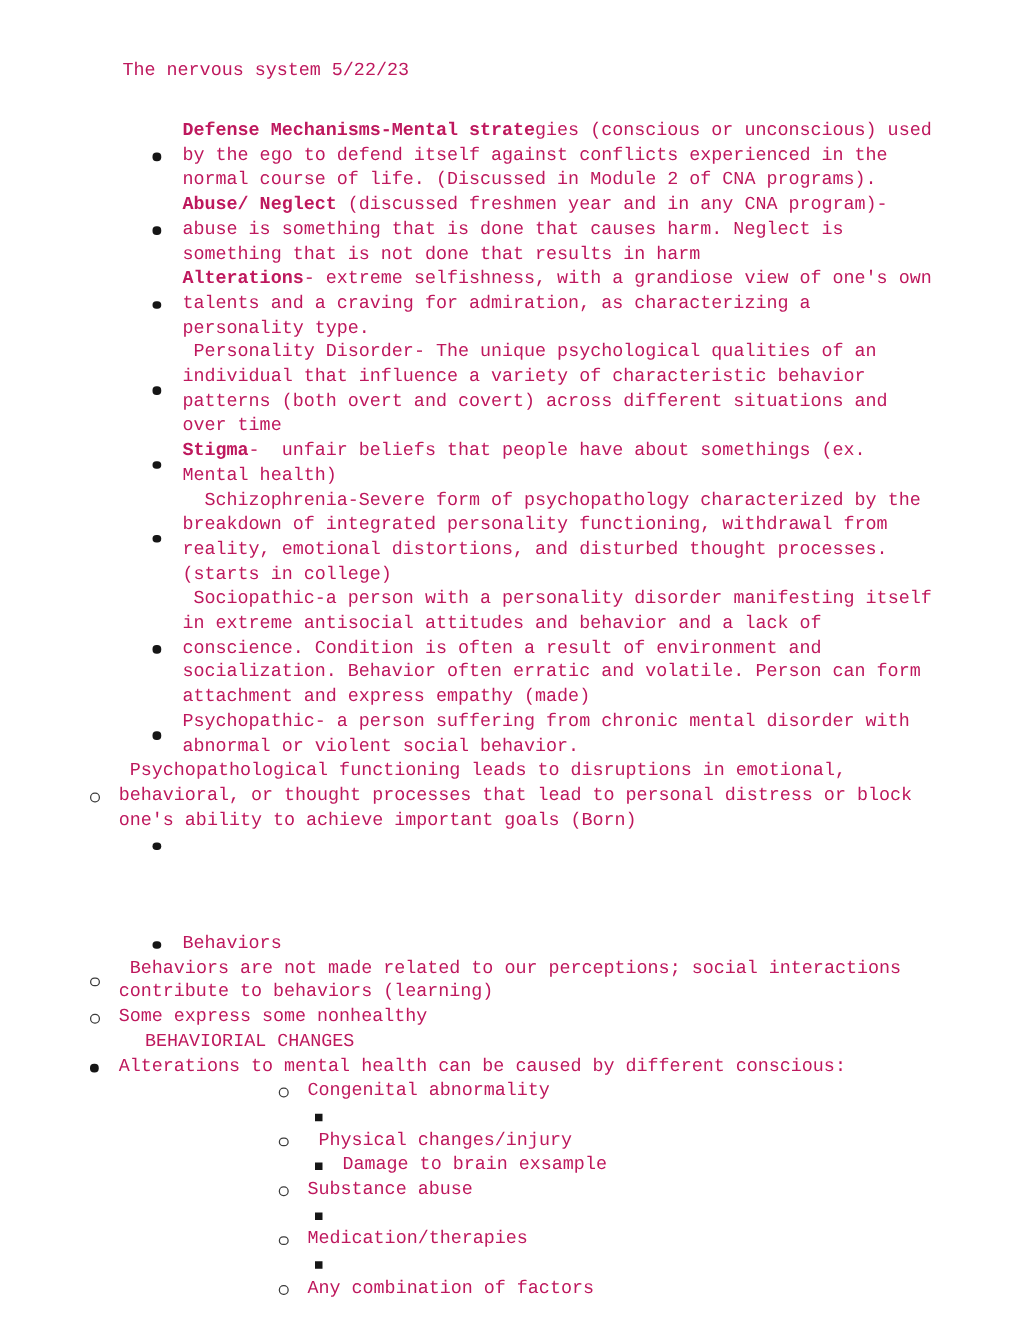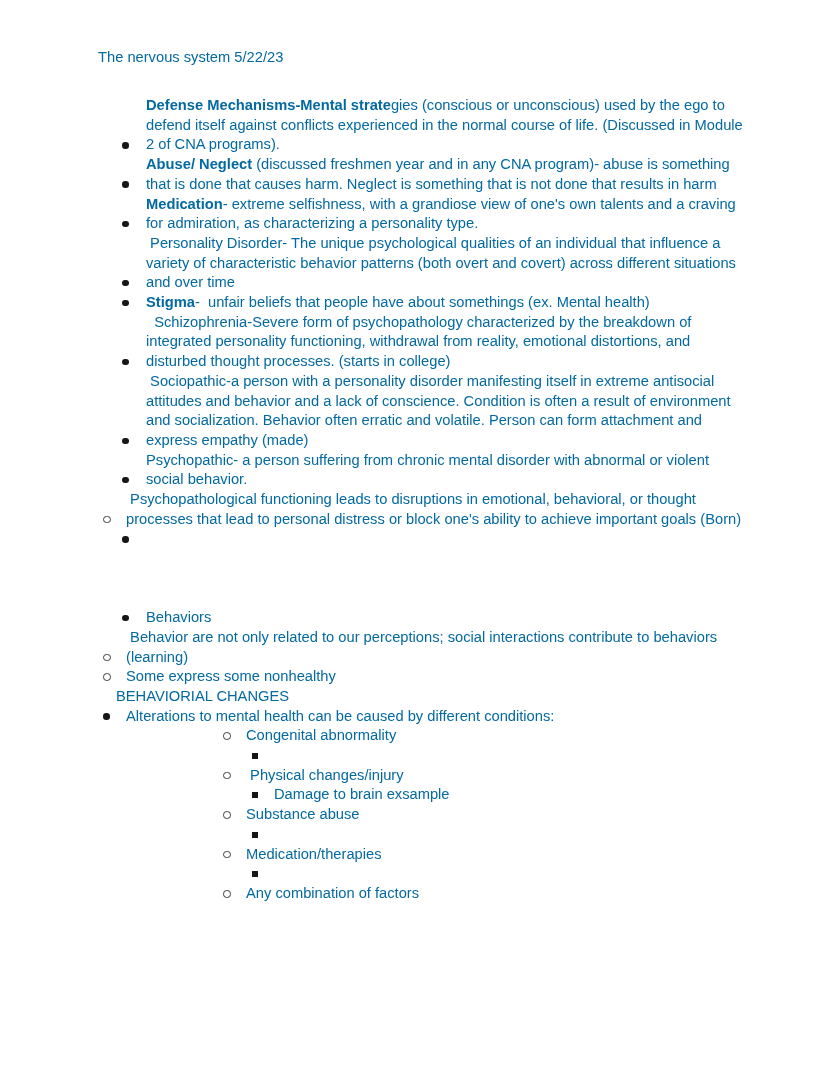--- a/index.html
+++ b/index.html
@@ -20,24 +20,24 @@
     left: 98px;
     top: 48px;
     white-space: pre;
   }
   .doc-body {
     position: absolute;
     left: 0;
     top: 96px;
     width: 746px;
   }
-  .row { display: flex; align-items: flex-end; }
+  .row { display: flex; align-items: center; }
   .row.p  { padding-left: 116px; }
   .row.l1 { padding-left: 122px; }
-  .row.l2 { padding-left: 103px; }
+  .row.l2 { padding-left: 72px; }
   .row.l3 { padding-left: 223px; }
   .row.l4 { padding-left: 252px; }
   .bullet {
     flex: 0 0 auto;
     height: 19.7px;
     display: flex;
     align-items: center;
   }
   .l1 .bullet { width: 24px; }
   .l2 .bullet { width: 23px; }
@@ -63,40 +63,40 @@
     min-height: 19.7px;
     white-space: pre-wrap;
     overflow-wrap: break-word;
   }
   .seg-b { font-weight: 700; }
   .spacer { width: 100%; }
 </style>
 </head>
 <body>
 
-<div class="page" style="color: #0369a1; background: rgb(255, 255, 255);">
+<div class="page" style="color: #be185d; background: rgb(255, 255, 255); font-family: Liberation Mono, monospace;">
   <div class="doc-title">The nervous system 5/22/23</div>
   <div class="doc-body">
       <div class="row l1">
         <span class="bullet">
           <span class="glyph-disc"></span>
         </span>
         <span class="txt"><span class="seg-b">Defense Mechanisms-Mental strate</span><span class="seg">gies (conscious or unconscious) used by the ego to defend itself against conflicts experienced in the normal course of life. (Discussed in Module 2 of CNA programs).</span></span>
       </div>
       <div class="row l1">
         <span class="bullet">
           <span class="glyph-disc"></span>
         </span>
         <span class="txt"><span class="seg-b">Abuse/ Neglect</span><span class="seg"> (discussed freshmen year and in any CNA program)- abuse is something that is done that causes harm. Neglect is something that is not done that results in harm</span></span>
       </div>
       <div class="row l1">
         <span class="bullet">
           <span class="glyph-disc"></span>
         </span>
-        <span class="txt"><span class="seg-b">Medication</span><span class="seg">- extreme selfishness, with a grandiose view of one's own talents and a craving for admiration, as characterizing a personality type.</span></span>
+        <span class="txt"><span class="seg-b">Alterations</span><span class="seg">- extreme selfishness, with a grandiose view of one's own talents and a craving for admiration, as characterizing a personality type.</span></span>
       </div>
       <div class="row l1">
         <span class="bullet">
           <span class="glyph-disc"></span>
         </span>
         <span class="txt"><span class="seg"> Personality Disorder- The unique psychological qualities of an individual that influence a variety of characteristic behavior patterns (both overt and covert) across different situations and over time</span></span>
       </div>
       <div class="row l1">
         <span class="bullet">
           <span class="glyph-disc"></span>
@@ -137,36 +137,36 @@
       <div class="row l1">
         <span class="bullet">
           <span class="glyph-disc"></span>
         </span>
         <span class="txt"><span class="seg">Behaviors</span></span>
       </div>
       <div class="row l2">
         <span class="bullet">
           <span class="glyph-circle"></span>
         </span>
-        <span class="txt"><span class="seg"> Behavior are not only related to our perceptions; social interactions contribute to behaviors (learning)</span></span>
+        <span class="txt"><span class="seg"> Behaviors are not made related to our perceptions; social interactions contribute to behaviors (learning)</span></span>
       </div>
       <div class="row l2">
         <span class="bullet">
           <span class="glyph-circle"></span>
         </span>
         <span class="txt"><span class="seg">Some express some nonhealthy</span></span>
       </div>
       <div class="row p">
         <span class="txt"><span class="seg">BEHAVIORIAL CHANGES</span></span>
       </div>
       <div class="row l2">
         <span class="bullet">
           <span class="glyph-disc"></span>
         </span>
-        <span class="txt"><span class="seg">Alterations to mental health can be caused by different conditions:</span></span>
+        <span class="txt"><span class="seg">Alterations to mental health can be caused by different conscious:</span></span>
       </div>
       <div class="row l3">
         <span class="bullet">
           <span class="glyph-circle"></span>
         </span>
         <span class="txt"><span class="seg">Congenital abnormality</span></span>
       </div>
       <div class="row l4">
         <span class="bullet">
           <span class="glyph-square"></span>

